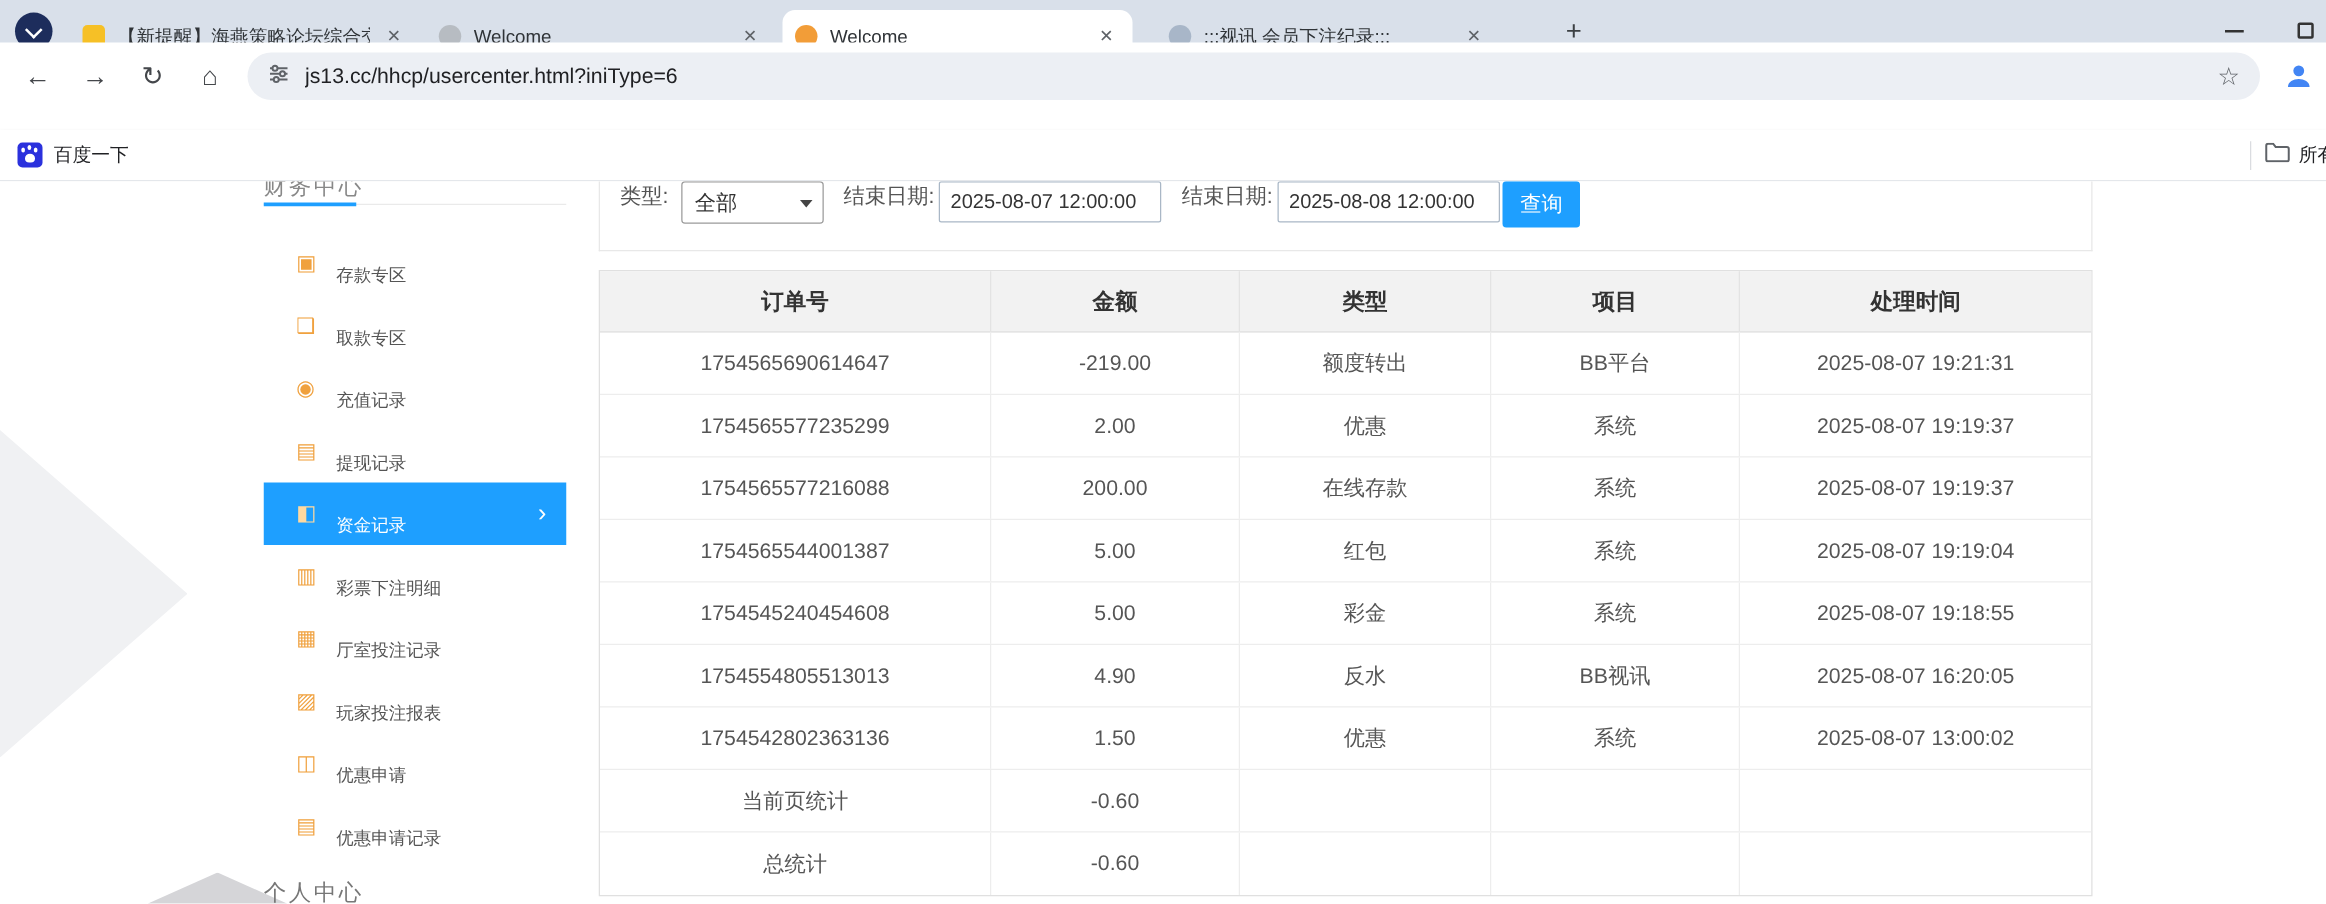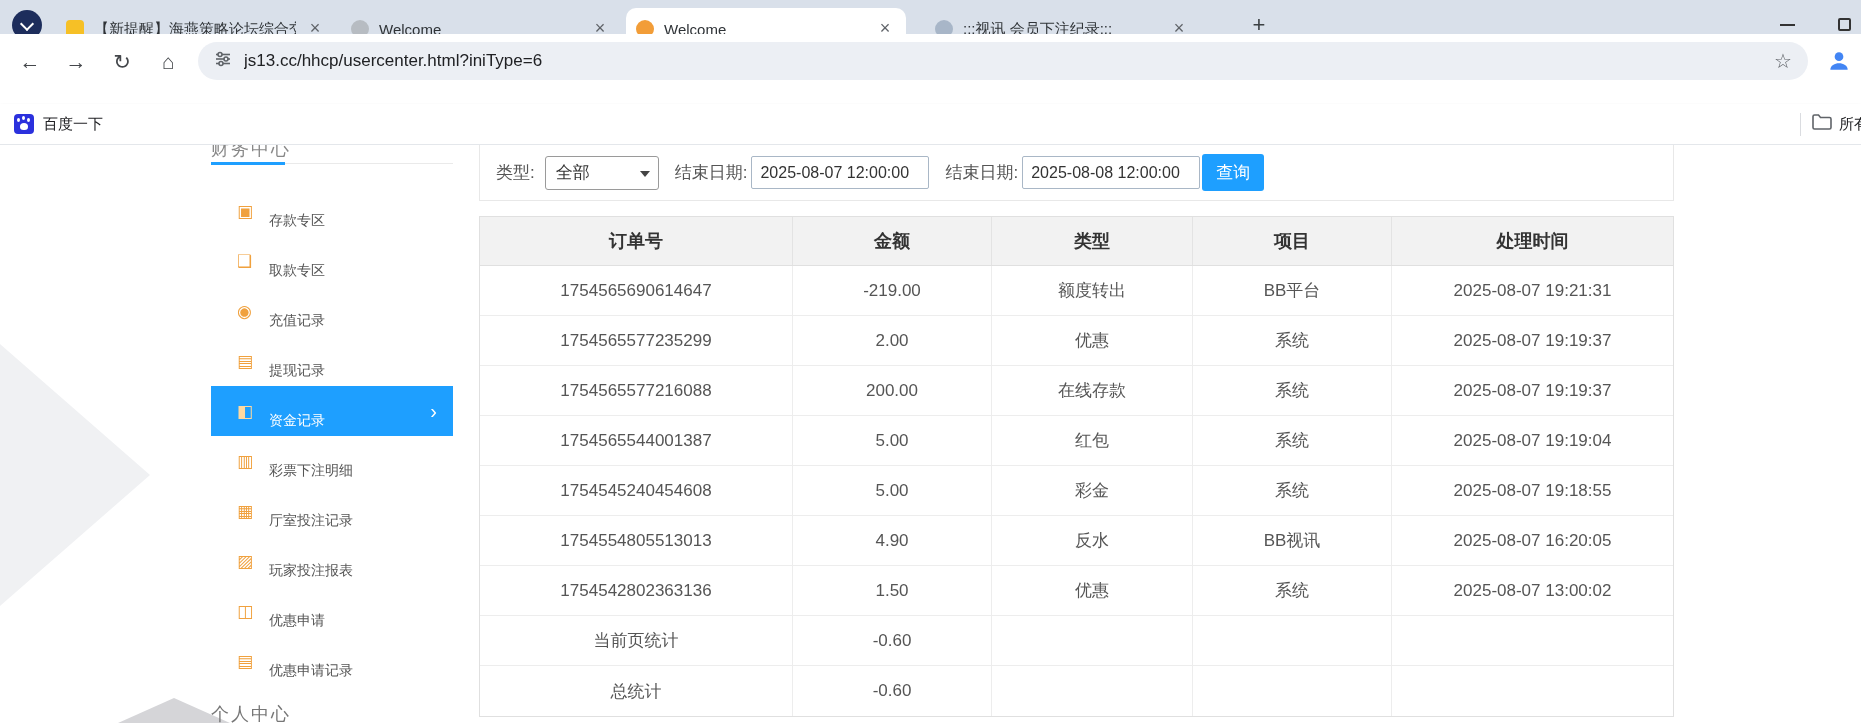--- a/index.html
+++ b/index.html
@@ -79,21 +79,21 @@
   .mitem .micon{font-size:17px; color:var(--icon-orange); width:24px; flex:none;}
   .mitem .mlabel{font-size:14px; margin-left:8px; flex:1; white-space:nowrap;margin-top:20px;}
   .mitem .marrow{font-size:20px; color:#fff; flex:none;}
   .mitem.active{background:var(--accent); color:#fff;}
   .mitem.active .micon{color:#ffd9a0;}
   .side-heading2{position:absolute; left:0; top:557px; font-size:18px; color:#777; letter-spacing:2px;}
 
   
   .main{position:absolute; left:479px; top:0; width:1195px;}
   .filterbox{position:absolute; left:0; top:0; width:1195px; height:56px;
-    border:1px solid #e8e8e8; border-top:none; display:flex; align-items:center; padding-left:16px;}
+    border:1px solid #e8e8e8; border-top:none; display:flex; align-items:flex-start; padding-left:16px;}
   .flabel{font-size:17px; color:#555; white-space:nowrap;}
   .select{position:relative; width:114px; height:34px; border:1px solid #9a9a9a; border-radius:3px;
     background:#fff; margin-left:10px; display:flex; align-items:center; padding:0 24px 0 10px;}
   .select .sel-text{font-size:17px; color:#333;}
   .select .caret{position:absolute; right:8px; top:14px; width:0; height:0;
     border-left:5px solid transparent; border-right:5px solid transparent; border-top:6px solid #444;}
   .dateinput{width:178px; height:33px; border:1px solid #a9b7c6; border-radius:2px; margin-left:4px;
     font-size:16px; color:#333; padding:0 8px; font-family:"Liberation Sans","DejaVu Sans",sans-serif;}
   .gap{margin-left:16px;}
   .querybtn{width:62px; height:37px; margin-left:2px; background:var(--accent); color:#fff;

